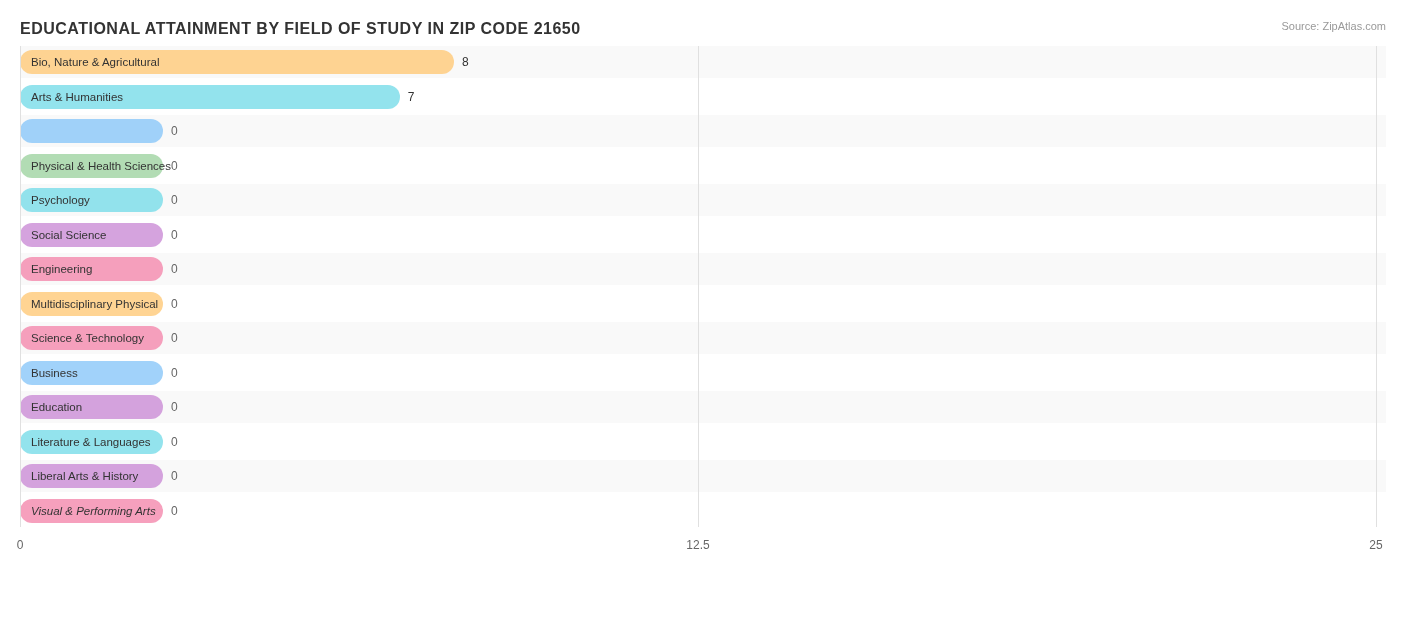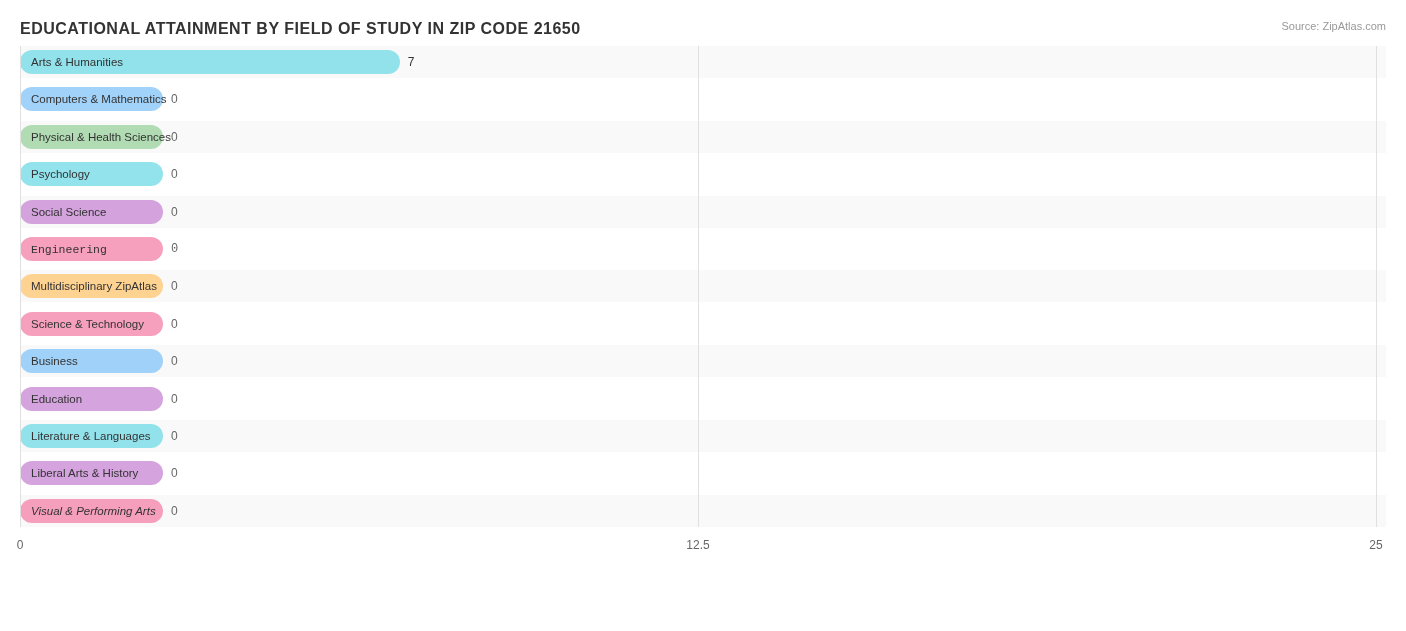--- a/index.html
+++ b/index.html
@@ -128,32 +128,36 @@
     }
   </style>
 </head>
 <body>
 
 <div class="chart-container">
   <div class="chart-title">EDUCATIONAL ATTAINMENT BY FIELD OF STUDY IN ZIP CODE 21650</div>
   <div class="source-text">Source: ZipAtlas.com</div>
   <div class="chart-area">
     <div class="bars-section" id="barsSection">
+        <div class="bar-row" style="position: relative;">
+          <div class="bar-fill" style="width: 433.92px; background: rgb(255, 204, 128);"></div>
+          <div class="bar-label">
+            <span class="bar-label-text" style="color: rgb(51, 51, 51);">Bio, Nature &amp; Agricultural</span>
+          </div>
+          <div class="bar-value" style="left: 441.92px; color: rgb(51, 51, 51);">8</div>
+        </div>
         <div class="bar-row" style="position: relative; padding-left: 20px;">
           <div class="bar-fill" style="width: 379.68px; background: rgb(128, 222, 234);"></div>
           <div class="bar-label">
             <span class="bar-label-text" style="color: rgb(51, 51, 51);">Arts &amp; Humanities</span>
           </div>
           <div class="bar-value" style="left: 387.68px; color: rgb(51, 51, 51);">7</div>
         </div>
         <div class="bar-row" style="position: relative;">
           <div class="bar-fill" style="width: 143px; background: rgb(144, 202, 249);"></div>
-          <div class="bar-label">
-            <span class="bar-label-text" style="color: rgb(51, 51, 51);">Computers &amp; Mathematics</span>
-          </div>
           <div class="bar-value" style="left: 151px; color: rgb(102, 102, 102);">0</div>
         </div>
         <div class="bar-row" style="position: relative;">
           <div class="bar-fill" style="width: 143px; background: rgb(165, 214, 167);"></div>
           <div class="bar-label">
             <span class="bar-label-text" style="color: rgb(51, 51, 51);">Physical &amp; Health Sciences</span>
           </div>
           <div class="bar-value" style="left: 151px; color: rgb(102, 102, 102);">0</div>
         </div>
         <div class="bar-row" style="position: relative;">
@@ -163,31 +167,31 @@
           </div>
           <div class="bar-value" style="left: 151px; color: rgb(102, 102, 102);">0</div>
         </div>
         <div class="bar-row" style="position: relative;">
           <div class="bar-fill" style="width: 143px; background: rgb(206, 147, 216);"></div>
           <div class="bar-label">
             <span class="bar-label-text" style="color: rgb(51, 51, 51);">Social Science</span>
           </div>
           <div class="bar-value" style="left: 151px; color: rgb(102, 102, 102);">0</div>
         </div>
-        <div class="bar-row" style="position: relative; font-family: Liberation Mono, monospace;">
+        <div class="bar-row" style="position: relative;">
           <div class="bar-fill" style="width: 143px; background: rgb(244, 143, 177);"></div>
           <div class="bar-label">
             <span class="bar-label-text" style="color: rgb(51, 51, 51);">Engineering</span>
           </div>
           <div class="bar-value" style="left: 151px; color: rgb(102, 102, 102);">0</div>
         </div>
         <div class="bar-row" style="position: relative;">
           <div class="bar-fill" style="width: 143px; background: rgb(255, 204, 128);"></div>
           <div class="bar-label">
-            <span class="bar-label-text" style="color: rgb(51, 51, 51);">Multidisciplinary ZipAtlas</span>
+            <span class="bar-label-text" style="color: rgb(51, 51, 51);">Multidisciplinary Physical</span>
           </div>
           <div class="bar-value" style="left: 151px; color: rgb(102, 102, 102);">0</div>
         </div>
         <div class="bar-row" style="position: relative;">
           <div class="bar-fill" style="width: 143px; background: rgb(244, 143, 177);"></div>
           <div class="bar-label">
             <span class="bar-label-text" style="color: rgb(51, 51, 51);">Science &amp; Technology</span>
           </div>
           <div class="bar-value" style="left: 151px; color: rgb(102, 102, 102);">0</div>
         </div>

